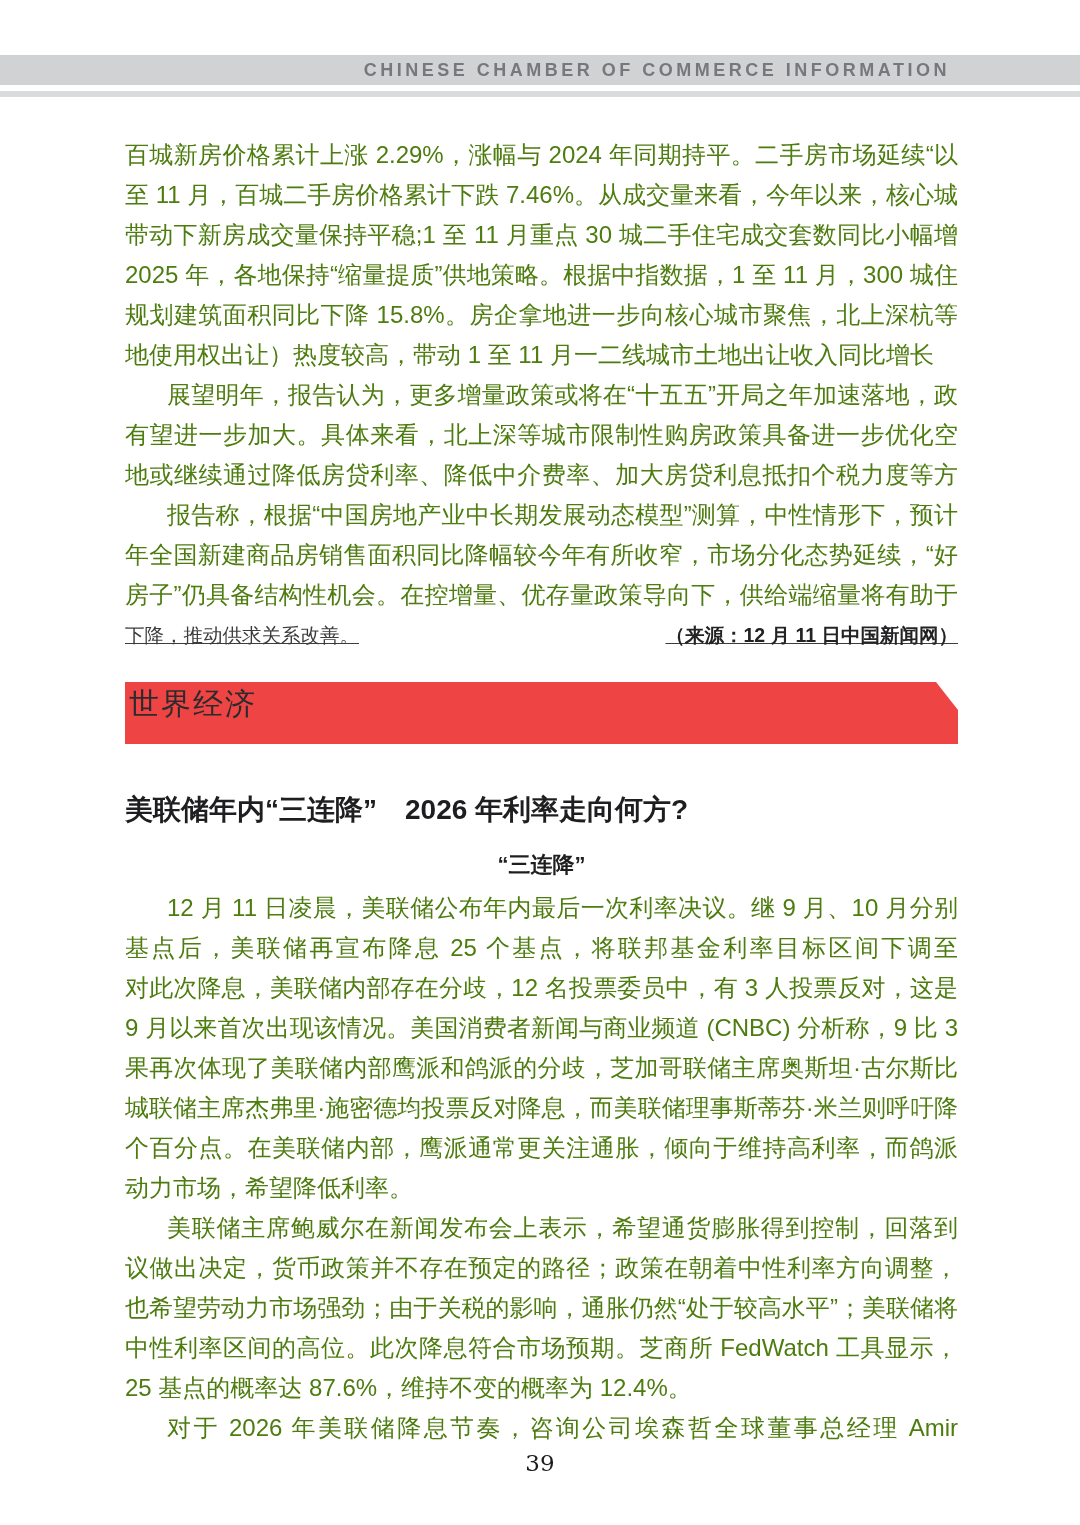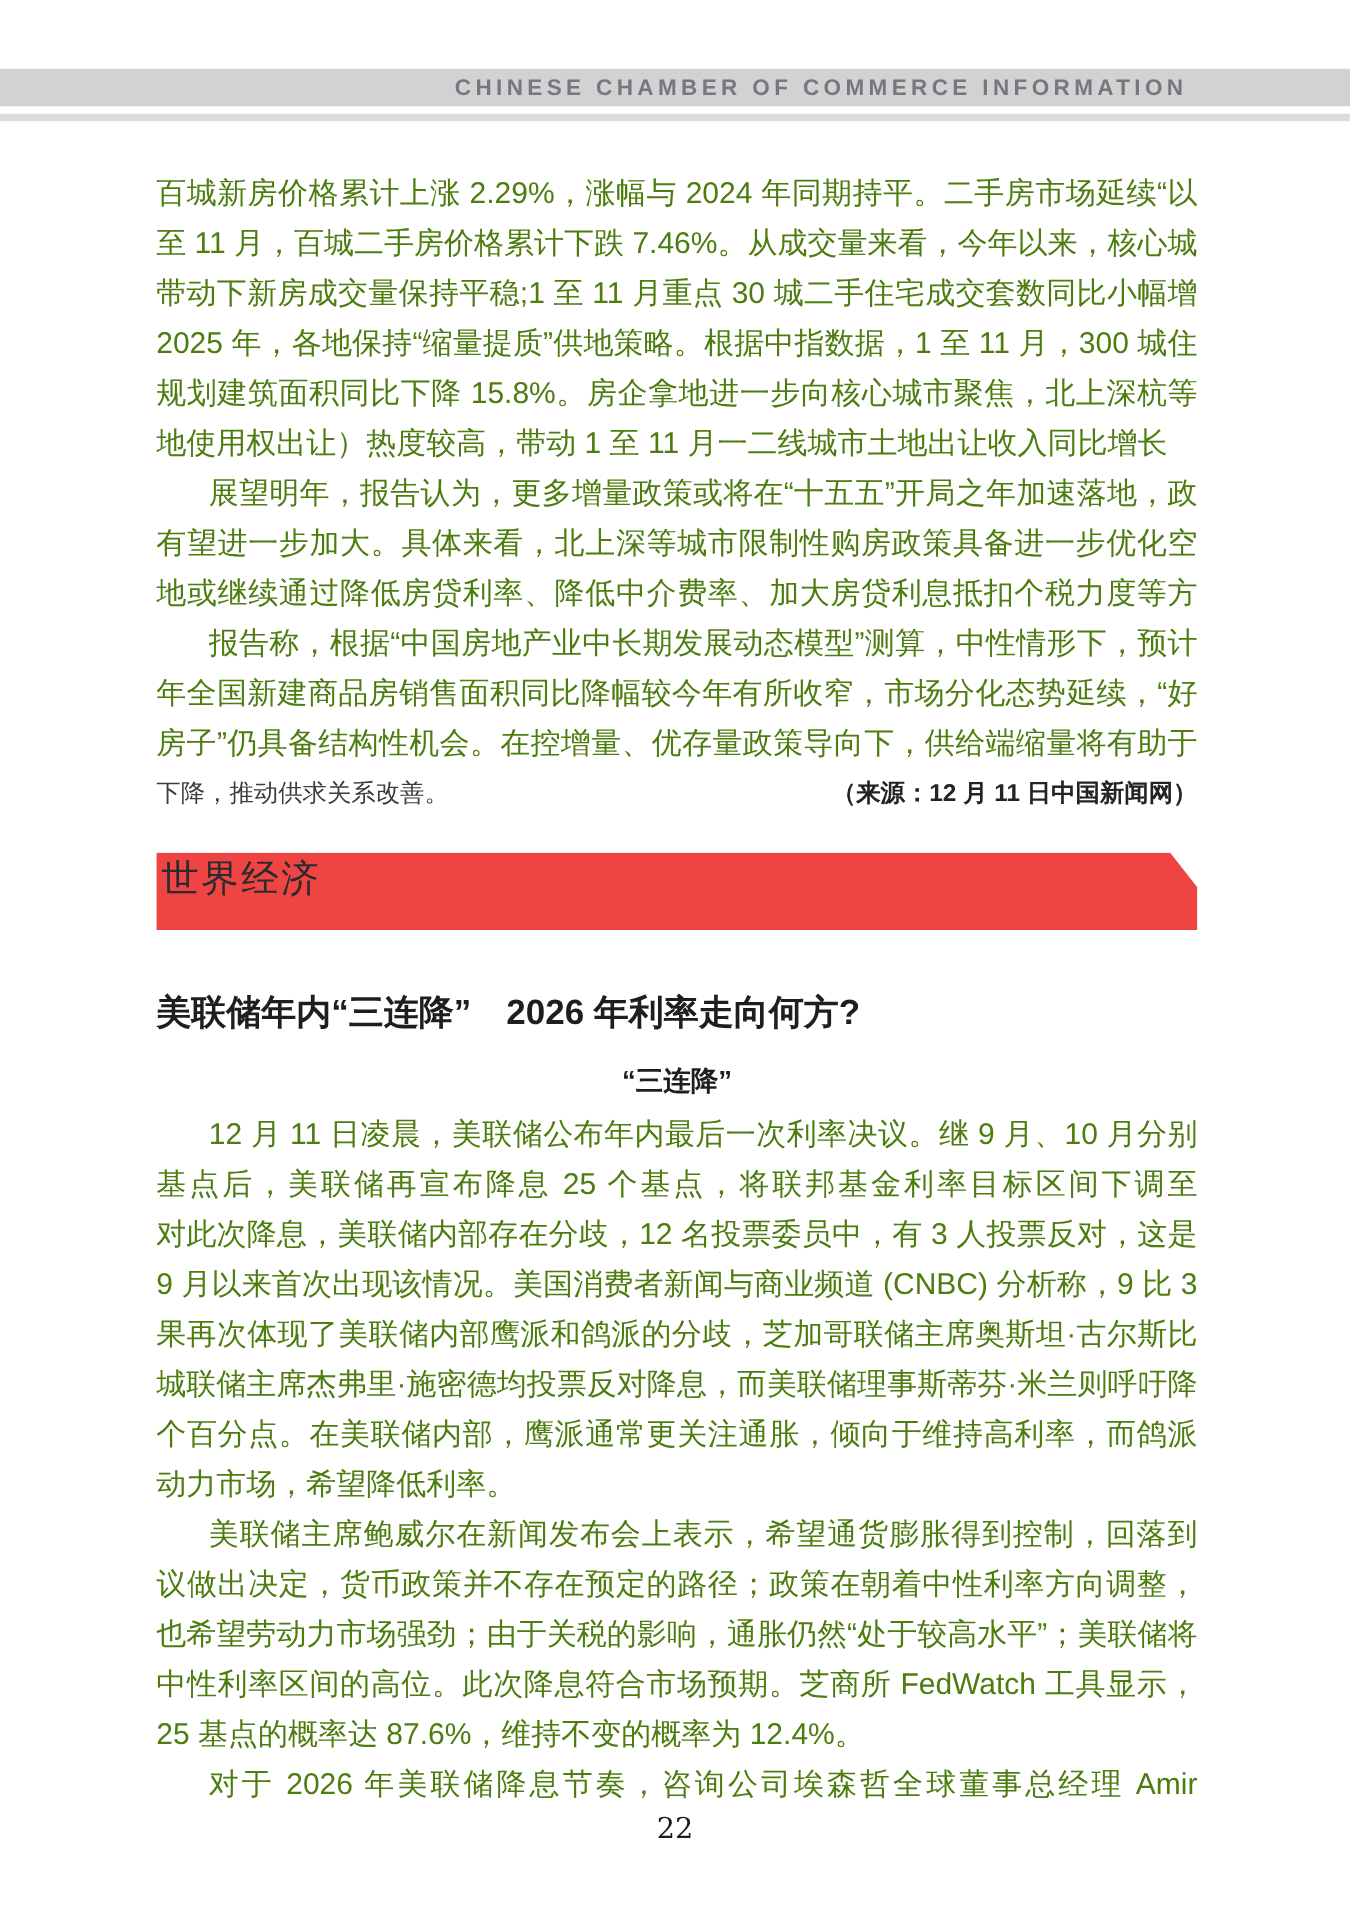--- a/index.html
+++ b/index.html
@@ -23,21 +23,21 @@
   }
   .para{margin:0;}
   .line{
     font-size:24px;line-height:40px;height:40px;overflow:hidden;
     color:#4d7c0f;text-align:left;
   }
   .line.just{text-align:justify;text-align-last:justify;}
   .line.ind{padding-left:42px;}
   .source-row{
     display:flex;justify-content:space-between;align-items:baseline;
-    height:40px;line-height:40px;font-size:19.5px;overflow:hidden;
+    height:40px;line-height:40px;font-size:19.5px;overflow:hidden;text-decoration:underline;
   }
   .source-text{font-weight:bold;color:#232325;}
   .section-band{
     margin-top:27px;height:62px;background:#ef4444;
     clip-path:polygon(0 0, calc(100% - 22px) 0, 100% 28px, 100% 100%, 0 100%);
   }
   .section-band .section-title{
     font-family:"DejaVu Serif","Liberation Serif",serif;
     font-size:30px;line-height:44px;color:#2b2b2d;padding-left:4px;
     letter-spacing:2px;font-weight:normal;display:block;
@@ -107,13 +107,13 @@
       <div class="line just">议做出决定，货币政策并不存在预定的路径；政策在朝着中性利率方向调整，目前已处于</div>
       <div class="line just">也希望劳动力市场强劲；由于关税的影响，通胀仍然“处于较高水平”；美联储将逐次会</div>
       <div class="line just">中性利率区间的高位。此次降息符合市场预期。芝商所 FedWatch 工具显示，美联储降息</div>
       <div class="line">25 基点的概率达 87.6%，维持不变的概率为 12.4%。</div>
     </div>
     <div class="para">
       <div class="line just ind">对于 2026 年美联储降息节奏，咨询公司埃森哲全球董事总经理 Amir Bagherpour</div>
     </div>
   </div>
 
-<div class="page-footer">22</div>
+<div class="page-footer">39</div>
 
 </body></html>

